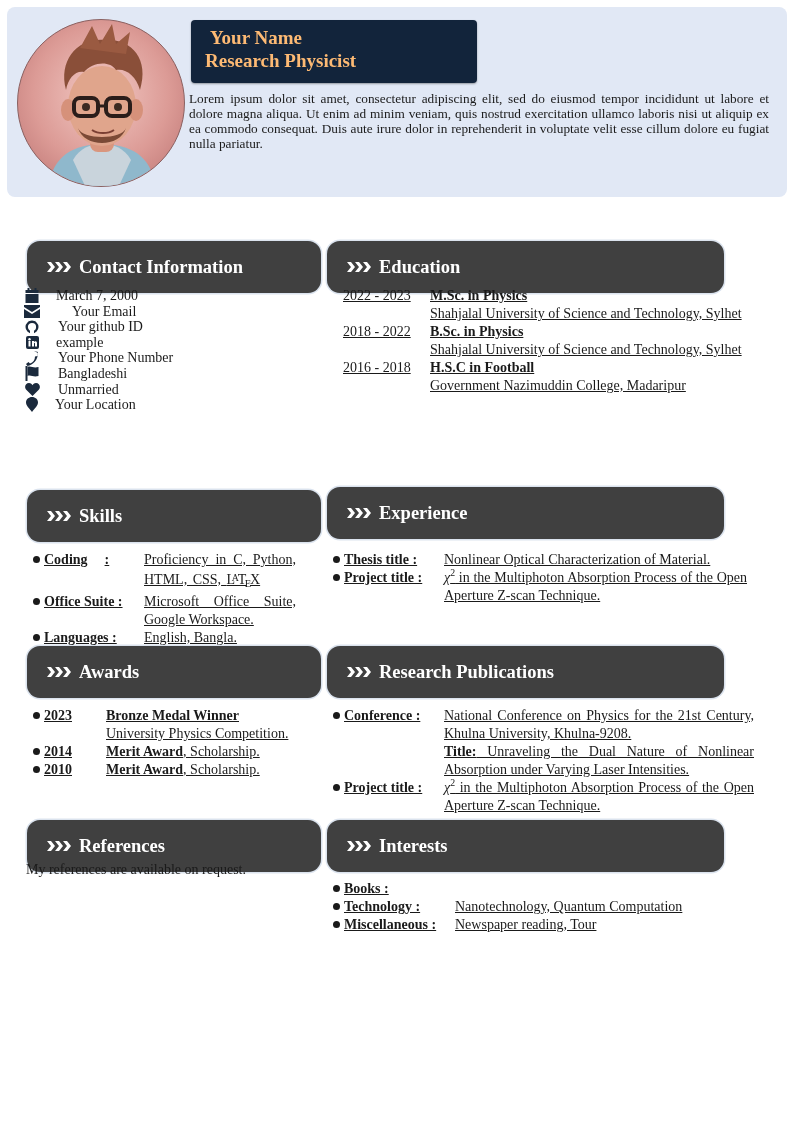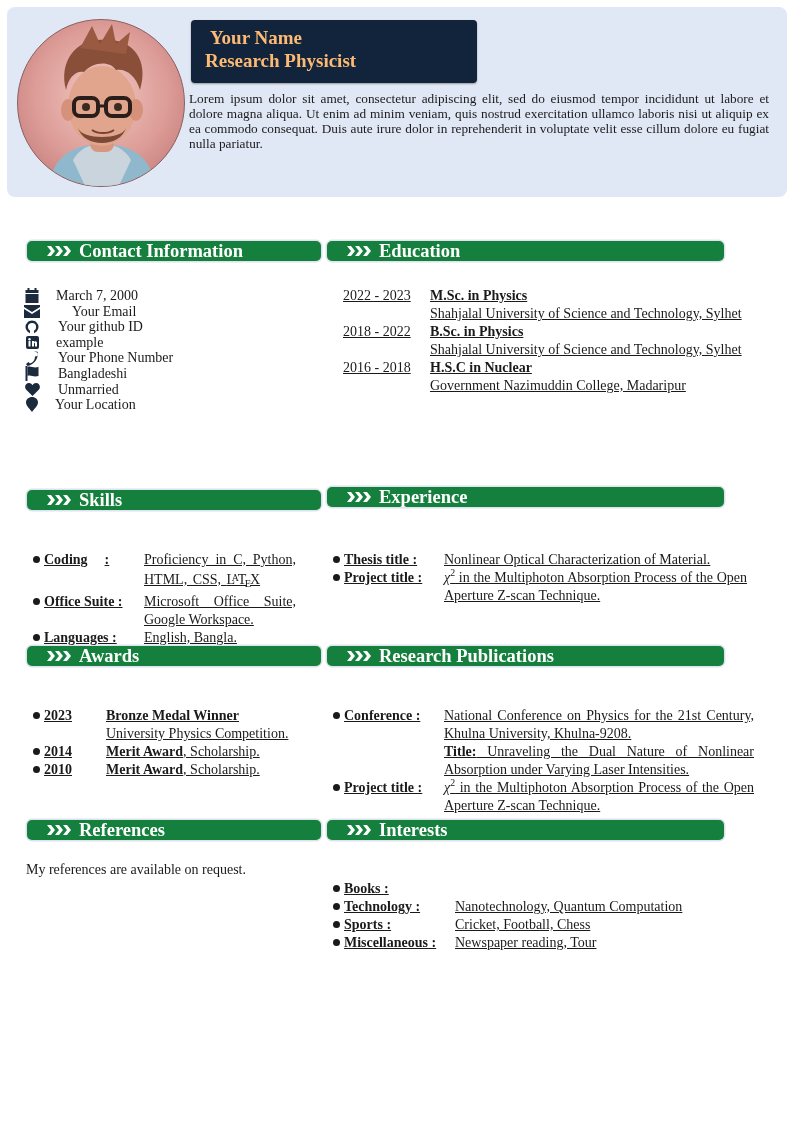--- a/index.html
+++ b/index.html
@@ -5,21 +5,21 @@
   * { box-sizing: border-box; margin: 0; padding: 0; }
   html, body { width: 794px; height: 1123px; background: #ffffff; }
   body { position: relative; font-family: "Liberation Serif", "DejaVu Serif", serif; color: #1a1a1a; font-size: 14px; overflow: hidden; }
 
   .header-panel { position: absolute; left: 7px; top: 7px; width: 780px; height: 190px; background: #e1e8f5; border-radius: 8px; }
   .avatar { position: absolute; left: 17px; top: 19px; width: 168px; height: 168px; border-radius: 50%; overflow: hidden; border: 1px solid #8a6060; background: radial-gradient(circle at 50% 45%, #f2c9c4 0%, #dc9b96 55%, #b86f6e 100%); }
   .name-box { position: absolute; left: 191px; top: 20px; width: 286px; height: 63px; background: #12243b; border-radius: 4px; box-shadow: 0 1px 2px rgba(0,0,0,0.35); color: #fdba74; font-weight: bold; font-size: 19px; line-height: 23px; padding: 6px 0 0 19px; }
   .name-box .title-line { display: block; margin-left: -5px; }
   .summary { position: absolute; left: 189px; top: 91px; width: 580px; font-size: 13.3px; line-height: 15px; text-align: justify; }
 
-  .section-bar { position: absolute; height: 20px; background: #15803d; border-radius: 5px; box-shadow: 0 0 0 1.5px #dbe3ee; color: #fff; font-weight: bold; font-size: 18.5px; display: flex; align-items: center; padding-left: 20px; }
+  .section-bar { position: absolute; height: 52px; background: #404040; border-radius: 13px; box-shadow: 0 0 0 1.5px #dbe3ee; color: #fff; font-weight: bold; font-size: 18.5px; display: flex; align-items: center; padding-left: 20px; }
   .section-bar .chev { display: inline-flex; margin-right: 8px; }
   .left-bar { left: 27px; width: 294px; }
   .right-bar { left: 327px; width: 397px; }
 
   .contact-list { position: absolute; left: 24px; top: 288px; font-size: 14px; line-height: 15.6px; }
   .contact-row { display: flex; align-items: center; height: 15.6px; }
   .contact-row .ic { width: 16px; height: 15px; display: inline-flex; align-items: center; justify-content: center; margin-right: 16px; }
 
   .grid-rows { position: absolute; font-size: 14px; line-height: 18px; text-decoration: underline; }
   .row { display: flex; }
@@ -240,21 +240,21 @@
   <div class="row">
     <span class="k">2018 - 2022</span>
     <span class="v" style="text-align:left">
       <span class="bold">B.Sc. in Physics</span><br>
       <span>Shahjalal University of Science and Technology, Sylhet</span>
     </span>
   </div>
   <div class="row">
     <span class="k">2016 - 2018</span>
     <span class="v" style="text-align:left">
-      <span class="bold">H.S.C in Nuclear</span><br>
+      <span class="bold">H.S.C in Football</span><br>
       <span>Government Nazimuddin College, Madaripur</span>
     </span>
   </div>
 </div>
 
 <div class="grid-rows skills">
   <div class="row">
     <span class="k"><span class="bullet"></span><span>Coding</span><span style="margin-left:17px">:</span></span>
     <span class="v" style="word-spacing:2px"><span>Proficiency in C, Python, HTML, CSS,</span> <span class="latex">L<span class="a">A</span>T<sub>E</sub>X</span></span>
   </div>
@@ -309,20 +309,16 @@
 
 <div class="grid-rows ints">
   <div class="row">
     <span class="k"><span class="bullet"></span><span>Books :</span></span>
   </div>
   <div class="row">
     <span class="k"><span class="bullet"></span><span>Technology :</span></span>
     <span class="v" style="text-align:left">Nanotechnology, Quantum Computation</span>
   </div>
   <div class="row">
-    <span class="k"><span class="bullet"></span><span>Sports :</span></span>
-    <span class="v" style="text-align:left">Cricket, Football, Chess</span>
-  </div>
-  <div class="row">
     <span class="k"><span class="bullet"></span><span>Miscellaneous :</span></span>
     <span class="v" style="text-align:left">Newspaper reading, Tour</span>
   </div>
 </div>
 
 </body></html>

